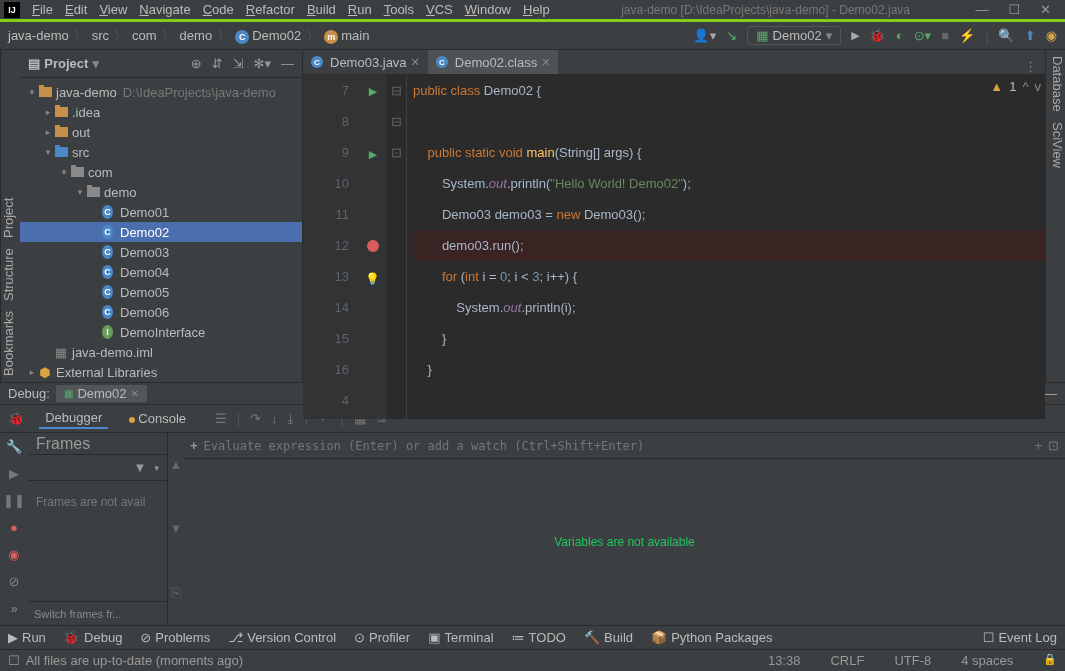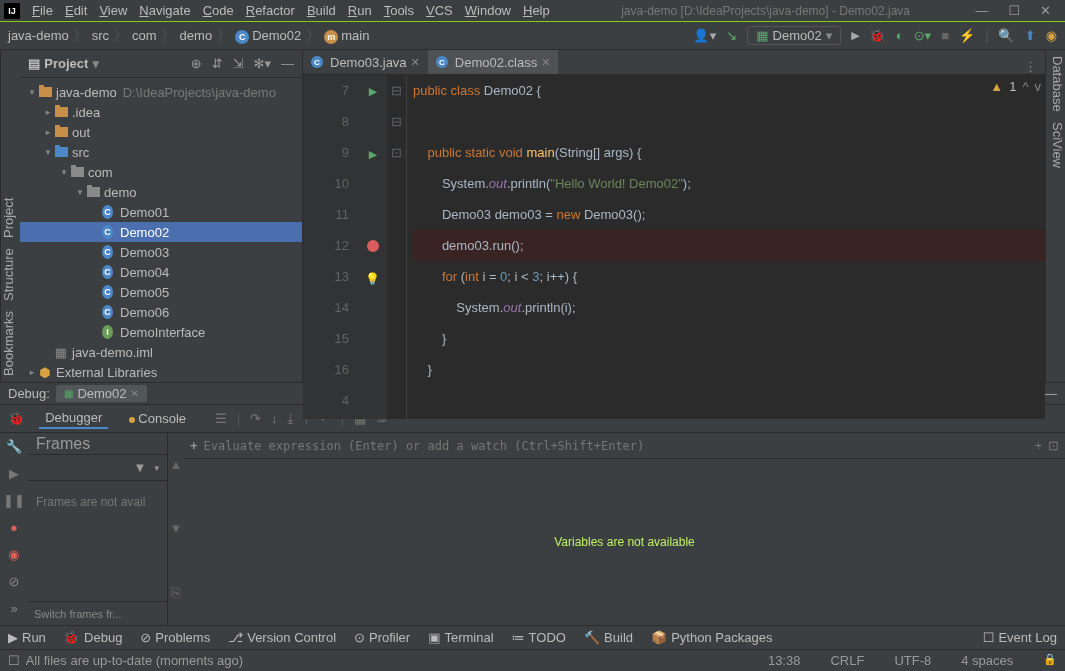--- a/index.html
+++ b/index.html
@@ -1,17 +1,17 @@
 <!DOCTYPE html>
 <html><head>
 <meta charset="utf-8">
 <style>
 * { margin:0; padding:0; box-sizing:border-box; font-family:"Segoe UI",Arial,sans-serif; font-size:13px; }
 body { width:1065px; height:671px; background:#3c3f41; color:#bbb; overflow:hidden; user-select:none; }
-.titlebar { height:22px; background:#3c3f41; display:flex; align-items:center; padding-left:4px; border-bottom:1px solid #84cc16; }
+.titlebar { height:22px; background:#3c3f41; display:flex; align-items:center; padding-left:4px; border-bottom:3px solid #84cc16; }
 .titlebar .logo { width:16px; height:16px; background:#000; display:flex; align-items:center; justify-content:center; font-size:9px; color:#fff; font-weight:bold; margin-right:6px; }
 .menubar span { margin:0 6px; color:#bbb; cursor:pointer; }
 .menubar span u { text-decoration:underline; }
 .title-text { margin-left:auto; margin-right:auto; color:#777; font-size:12px; }
 .win-controls { display:flex; gap:20px; margin-right:14px; color:#999; font-size:11px; }
 .toolbar { height:28px; background:#3c3f41; display:flex; align-items:center; padding:0 8px; border-bottom:1px solid #2b2b2b; }
 .breadcrumb { display:flex; align-items:center; gap:2px; font-size:12px; }
 .breadcrumb .sep { color:#666; margin:0 3px; }
 .breadcrumb .item { color:#bbb; }
 .circ { display:inline-flex; width:14px; height:14px; border-radius:50%; align-items:center; justify-content:center; font-size:9px; font-weight:bold; margin-right:3px; }
@@ -78,21 +78,21 @@
 .frames-col { width:140px; border-right:1px solid #2b2b2b; display:flex; flex-direction:column; }
 .col-header { height:22px; display:flex; align-items:center; padding:0 8px; font-size:16px; color:#999; border-bottom:1px solid #2b2b2b; }
 .frames-body { flex:1; display:flex; flex-direction:column; }
 .filter-row { height:26px; display:flex; align-items:center; justify-content:flex-end; gap:8px; padding:0 8px; color:#999; border-bottom:1px solid #2b2b2b; }
 .frames-msg { flex:1; color:#777; font-size:12px; padding:14px 8px; }
 .frames-foot { height:24px; font-size:11px; color:#888; display:flex; align-items:center; padding:0 6px; border-top:1px solid #2b2b2b; }
 .side-arrows { width:16px; display:flex; flex-direction:column; justify-content:space-around; align-items:center; color:#666; font-size:10px; }
 .vars-col { flex:1; display:flex; flex-direction:column; }
 .vars-input-row { height:26px; display:flex; align-items:center; padding:0 6px; gap:6px; border-bottom:1px solid #2b2b2b; }
 .vars-input-row input { flex:1; background:transparent; border:none; color:#888; font-family:Consolas,monospace; font-size:12px; outline:none; }
-.vars-msg { flex:1; display:flex; align-items:center; justify-content:center; color:#bef264; font-size:12px; }
+.vars-msg { flex:1; display:flex; align-items:center; justify-content:center; color:#22c55e; font-size:12px; }
 .bottom-bar { height:24px; background:#3c3f41; display:flex; align-items:center; padding:0 8px; gap:18px; border-top:1px solid #2b2b2b; font-size:12px; }
 .bottom-bar .item { display:flex; align-items:center; gap:4px; cursor:pointer; color:#bbb; }
 .bottom-bar .right { margin-left:auto; }
 .status-bar { height:22px; background:#3c3f41; display:flex; align-items:center; padding:0 8px; font-size:12px; color:#999; border-top:1px solid #2b2b2b; }
 .status-bar .right { margin-left:auto; display:flex; gap:30px; }
 .play-tri { color:#59a869; font-size:11px; }
 .bp { width:12px; height:12px; background:#db5c5c; border-radius:50%; display:inline-block; }
 .bulb { color:#d9a343; font-size:12px; }
 .lock { color:#999; font-size:11px; }
 </style>

